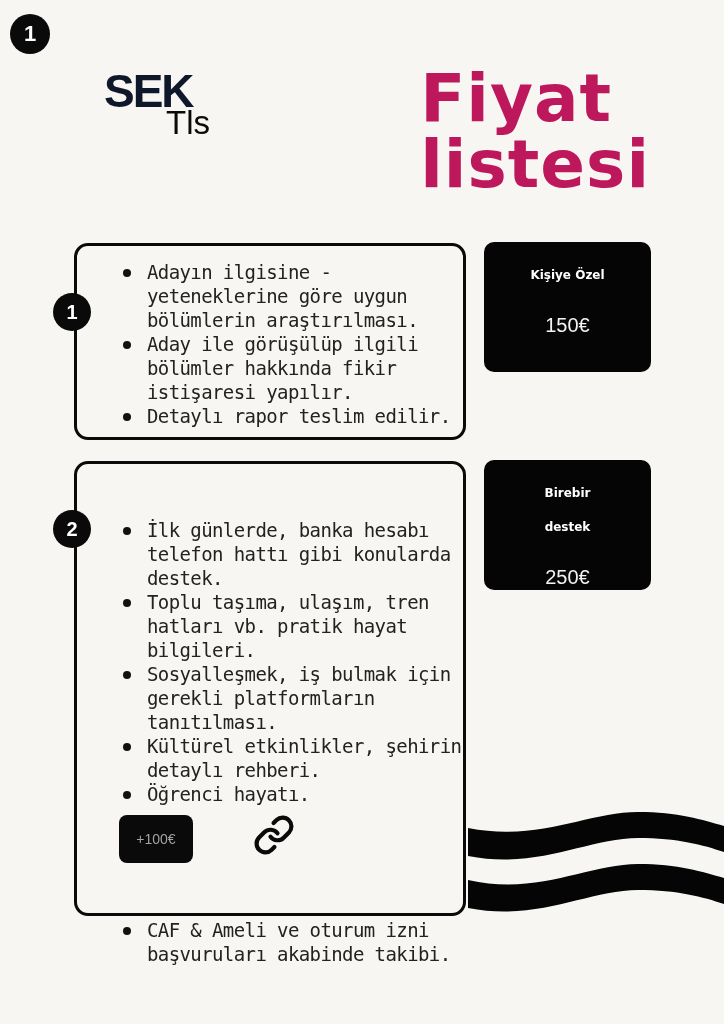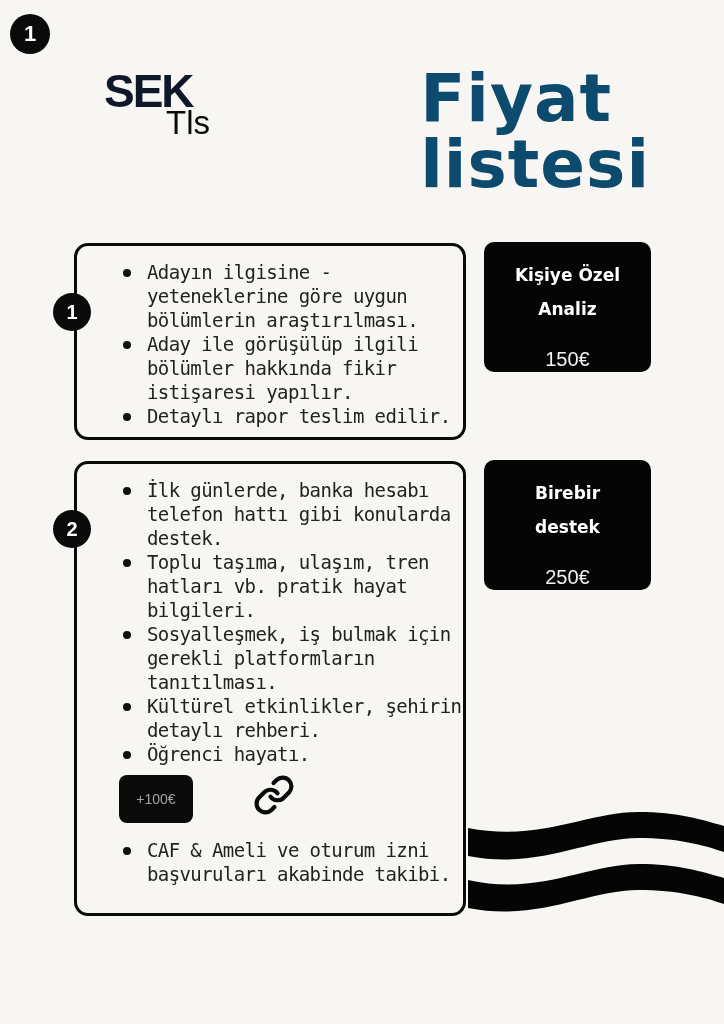--- a/index.html
+++ b/index.html
@@ -21,21 +21,21 @@
     font-size: 46px; letter-spacing: -2px; line-height: 46px; color: #0f172a;
   }
   .logo-tls {
     position: absolute; left: 62px; top: 38px;
     font-family: "Liberation Sans", sans-serif; font-weight: 400;
     font-size: 33px; line-height: 34px; color: #0a0a0a;
   }
   .title {
     position: absolute; right: 74px; top: 66px; text-align: left;
     font-family: "DejaVu Sans", sans-serif; font-weight: bold;
-    font-size: 66px; line-height: 66px; color: #0c4a6e; letter-spacing: 1px;
+    font-size: 66px; line-height: 66px; color: #be185d; letter-spacing: 1px;
   }
   .title span { display: block; }
 
   .card {
     position: absolute; left: 74px; width: 392px;
     border: 3px solid #0a0a0a; border-radius: 14px;
     background: #f7f6f2; box-sizing: border-box;
   }
   .card-1 { top: 243px; height: 197px; }
   .card-2 { top: 461px; height: 455px; }
@@ -52,42 +52,42 @@
     margin: 0; padding: 0 0 0 70px; list-style: none;
     font-family: "DejaVu Sans Mono", monospace; font-size: 19px;
     line-height: 24px; letter-spacing: -0.6px; color: #222;
   }
   ul.bullets li { position: relative; }
   ul.bullets li::before {
     content: ""; position: absolute; left: -24px; top: 9px;
     width: 8px; height: 8px; border-radius: 50%; background: #111;
   }
   .card-1 ul.bullets { padding-top: 14px; }
-  .card-2 ul.bullets { padding-top: 14px; }
+  .card-2 ul.bullets { padding-top: 14px; margin-top: 40px; }
   .extras { position: relative; height: 68px; }
   .addon-price {
     position: absolute; left: 42px; top: 9px;
     width: 74px; height: 48px; border-radius: 8px;
     background: #0a0a0a; color: #a3a3a3;
     font-family: "Liberation Sans", sans-serif; font-size: 14px;
     display: flex; align-items: center; justify-content: center;
   }
   .link-icon { position: absolute; left: 176px; top: 8px; width: 42px; height: 42px; }
   .card-2 ul.bullets.last { padding-top: 4px; }
 
   .price-box {
     position: absolute; left: 484px; width: 167px; height: 130px;
     background: #050505; border-radius: 10px; color: #fff; text-align: center;
     box-sizing: border-box;
   }
   .price-box-1 { top: 242px; padding-top: 16px; }
   .price-box-2 { top: 460px; padding-top: 16px; }
   .price-title {
     font-family: "DejaVu Sans", sans-serif; font-weight: bold;
-    font-size: 17px; line-height: 34px;
+    font-size: 12px; line-height: 34px;
   }
   .price-amount {
     font-family: "Liberation Sans", sans-serif; font-size: 20px;
     line-height: 26px; margin-top: 20px; color: #f2f2f2;
   }
   .waves { position: absolute; left: 468px; top: 800px; width: 256px; height: 120px; }
 </style>
 </head>
 <body>
 
@@ -107,21 +107,20 @@
   <div class="num-badge">1</div>
   <ul class="bullets">
     <li>Adayın ilgisine - yeteneklerine göre uygun bölümlerin araştırılması.</li>
     <li>Aday ile görüşülüp ilgili bölümler hakkında fikir istişaresi yapılır.</li>
     <li>Detaylı rapor teslim edilir.</li>
   </ul>
 </div>
 
 <div class="price-box price-box-1">
   <div class="price-title">Kişiye Özel</div>
-  <div class="price-title">Analiz</div>
   <div class="price-amount">150€</div>
 </div>
 
 <div class="card card-2">
   <div class="num-badge">2</div>
   <ul class="bullets">
     <li>İlk günlerde, banka hesabı telefon hattı gibi konularda destek.</li>
     <li>Toplu taşıma, ulaşım, tren hatları vb. pratik hayat bilgileri.</li>
     <li>Sosyalleşmek, iş bulmak için gerekli platformların tanıtılması.</li>
     <li>Kültürel etkinlikler, şehirin detaylı rehberi.</li>

